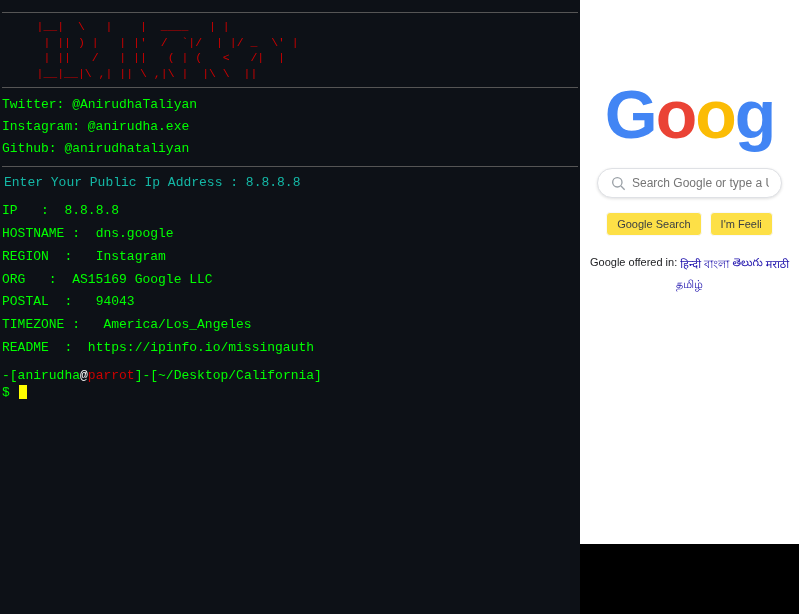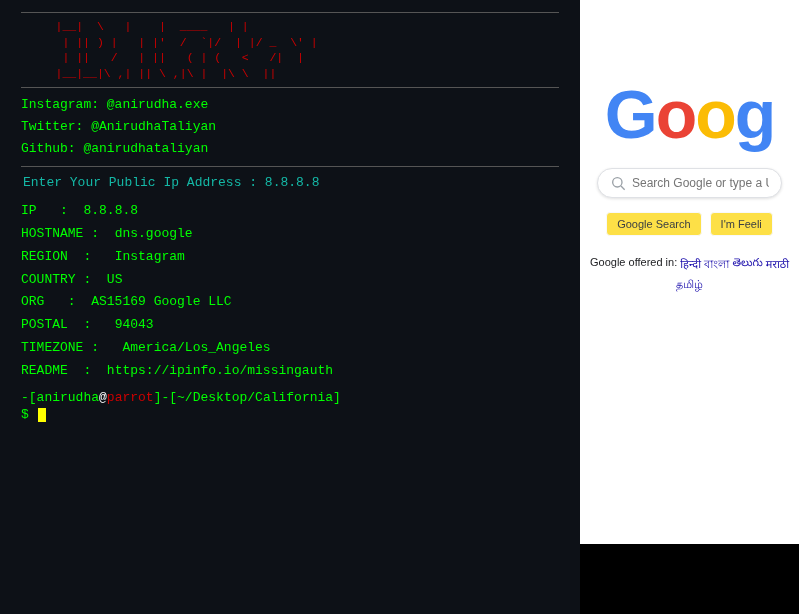--- a/index.html
+++ b/index.html
@@ -12,21 +12,21 @@
     }
 
     
     #terminal {
       width: 580px;
       height: 614px;
       background: #0d1117;
       font-family: 'Courier New', Courier, monospace;
       font-size: 13px;
       color: #00ff00;
-      padding: 8px 21px;
+      padding: 8px 2px;
       overflow: hidden;
       position: relative;
     }
 
     #terminal .separator {
       border-top: 1px solid #555;
       margin: 4px 0;
     }
 
     #terminal .ascii-art {
@@ -189,39 +189,38 @@
 
   <div class="ascii-art">     |__|  \   |    |  ____   | |
       | || ) |   | |'  /  `|/  | |/ _  \' |
       | ||   /   | ||   ( | (   &lt;   /|  |
      |__|__|\ ,| || \ ,|\ |  |\ \  ||</div>
 
   <div class="separator"></div>
 
   <div class="social-links">
     <div>
-      <span>Instagram</span><span>: @anirudha.exe</span>
+      <span>Twitter</span><span>: @AnirudhaTaliyan</span>
     </div>
     <div>
-      <span>Twitter</span><span>: @AnirudhaTaliyan</span>
+      <span>Instagram</span><span>: @anirudha.exe</span>
     </div>
     <div>
       <span>Github</span><span>: @anirudhataliyan</span>
     </div>
   </div>
 
   <div class="separator2"></div>
 
   <div class="prompt-input">Enter Your Public Ip Address : 8.8.8.8</div>
 
   <div class="info-block">
     <div>IP &nbsp;&nbsp;: &nbsp;<span>8.8.8.8</span></div>
     <div>HOSTNAME : &nbsp;<span>dns.google</span></div>
     <div>REGION &nbsp;: &nbsp;&nbsp;<span>Instagram</span></div>
-    <div>COUNTRY : &nbsp;<span>US</span></div>
     <div>ORG &nbsp;&nbsp;: &nbsp;<span>AS15169 Google LLC</span></div>
     <div>POSTAL &nbsp;: &nbsp;&nbsp;<span>94043</span></div>
     <div>TIMEZONE : &nbsp;&nbsp;<span>America/Los_Angeles</span></div>
     <div>README &nbsp;: &nbsp;<span>https://ipinfo.io/missingauth</span></div>
   </div>
 
   <div class="cmd-prompt">
     <span class="bracket-open">-[</span>
       <span class="user">anirudha</span>
       <span class="at">@</span>

